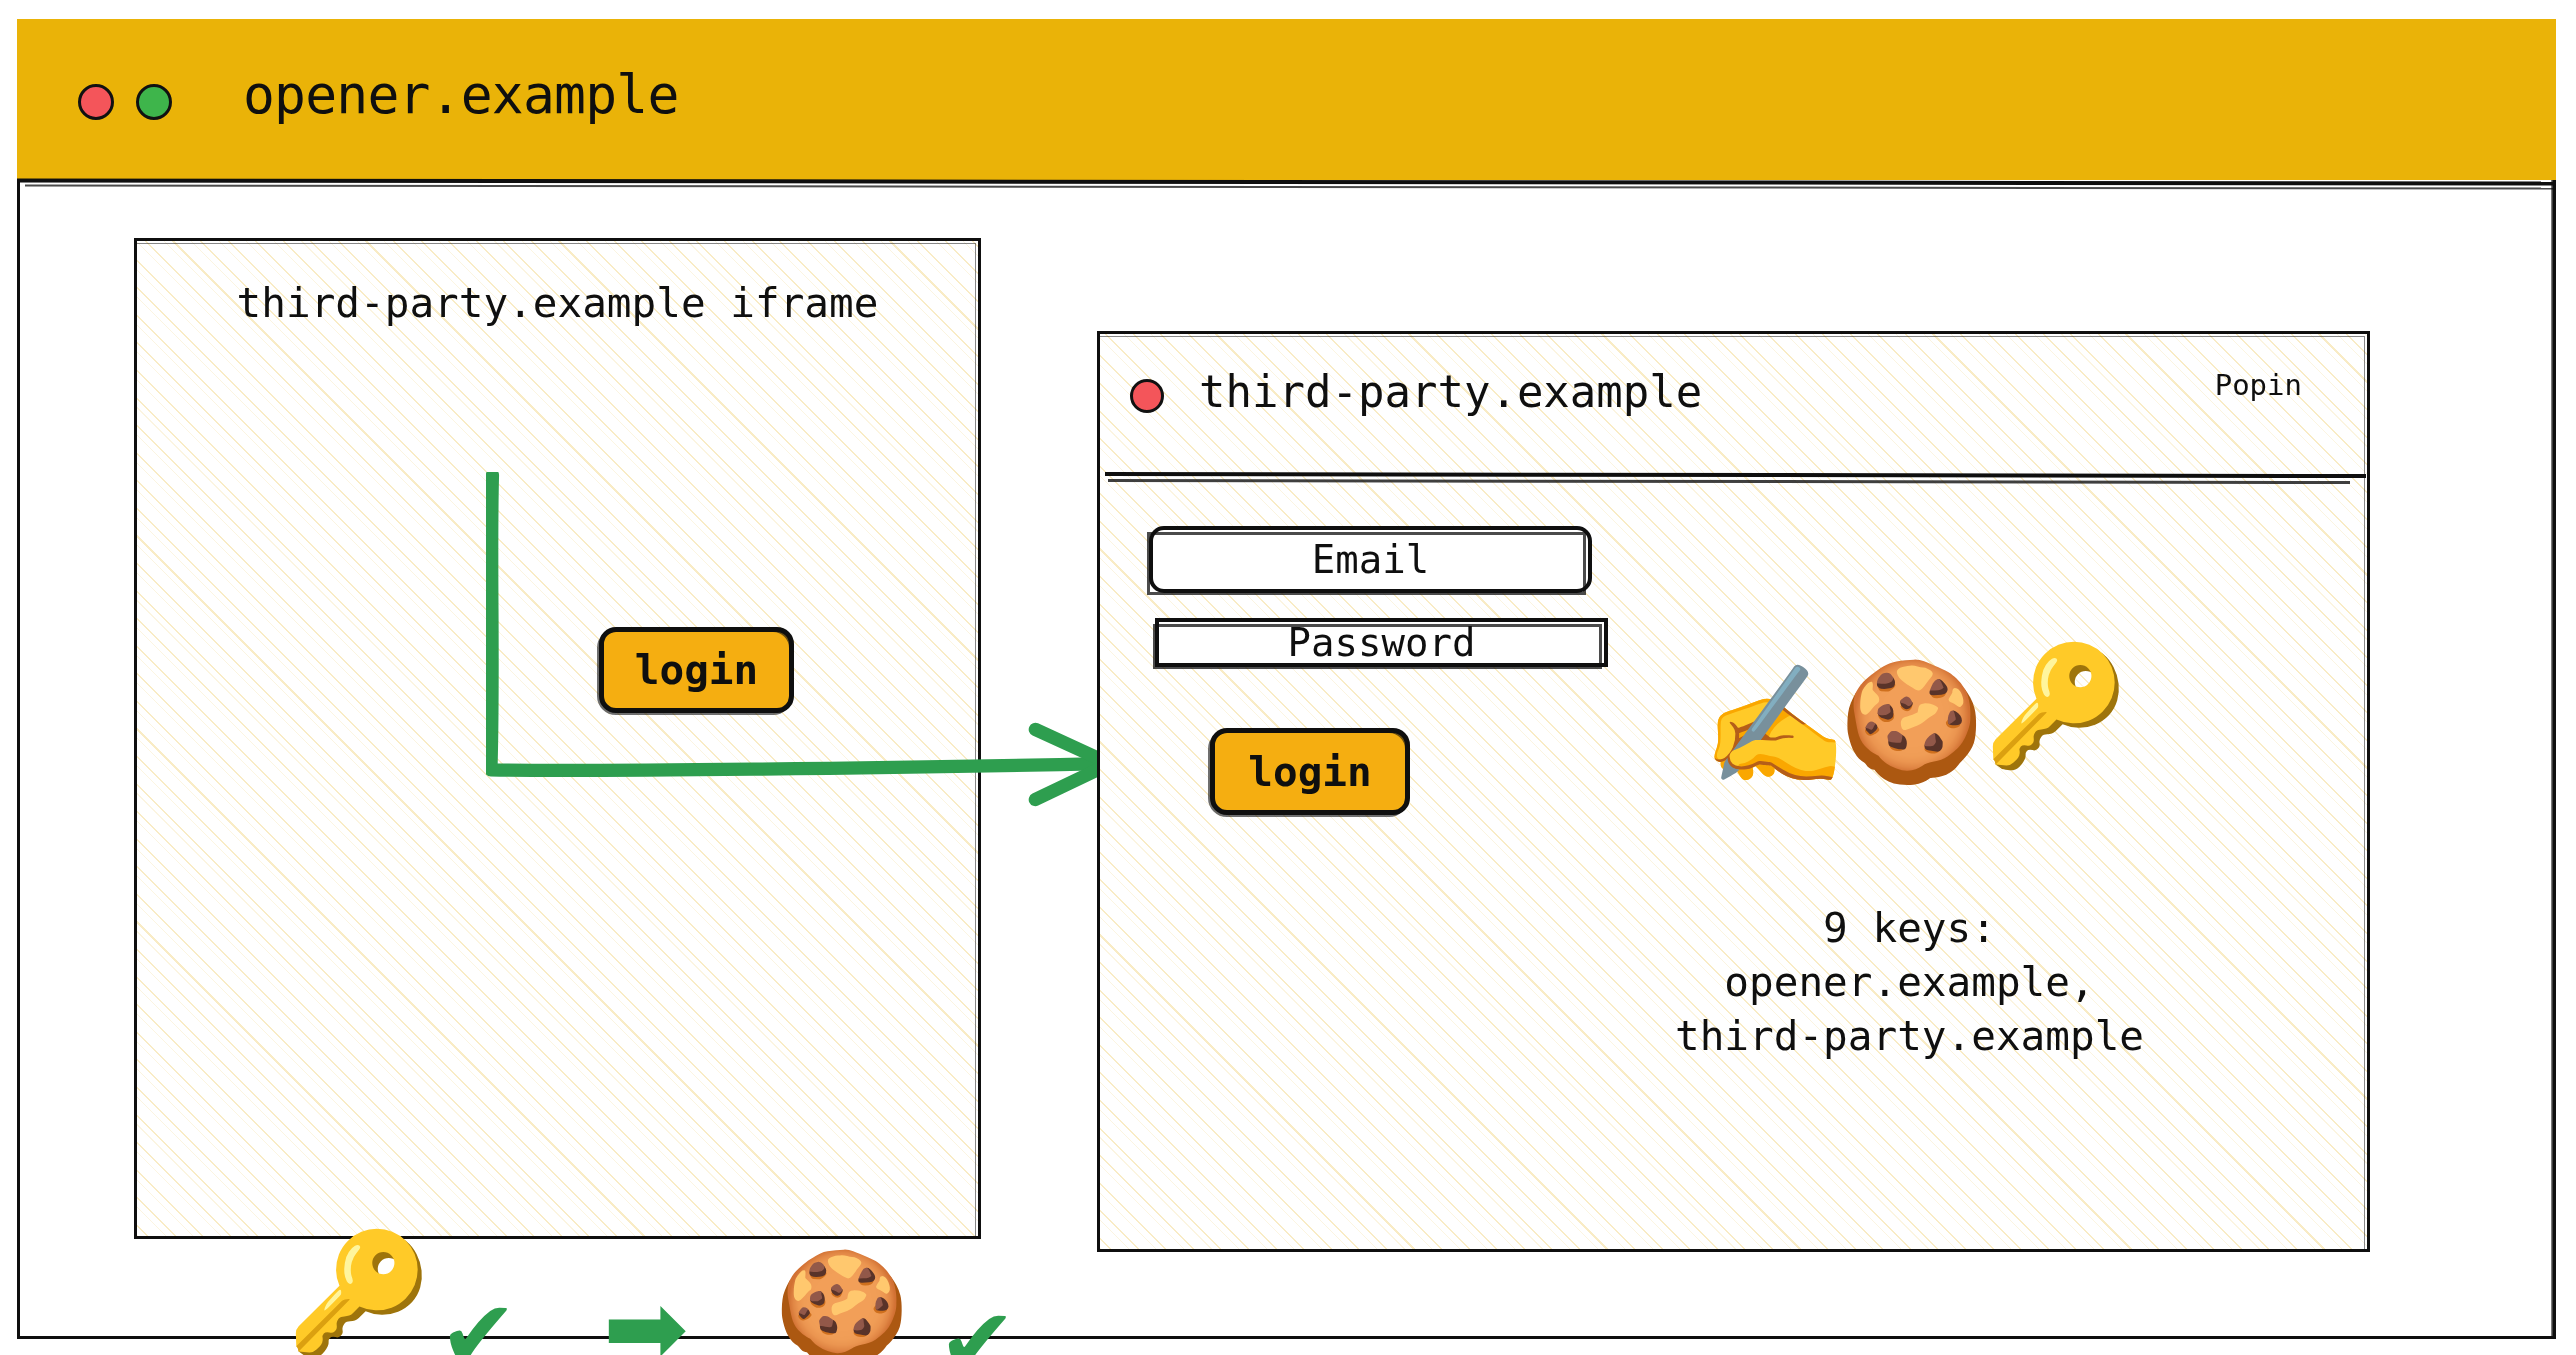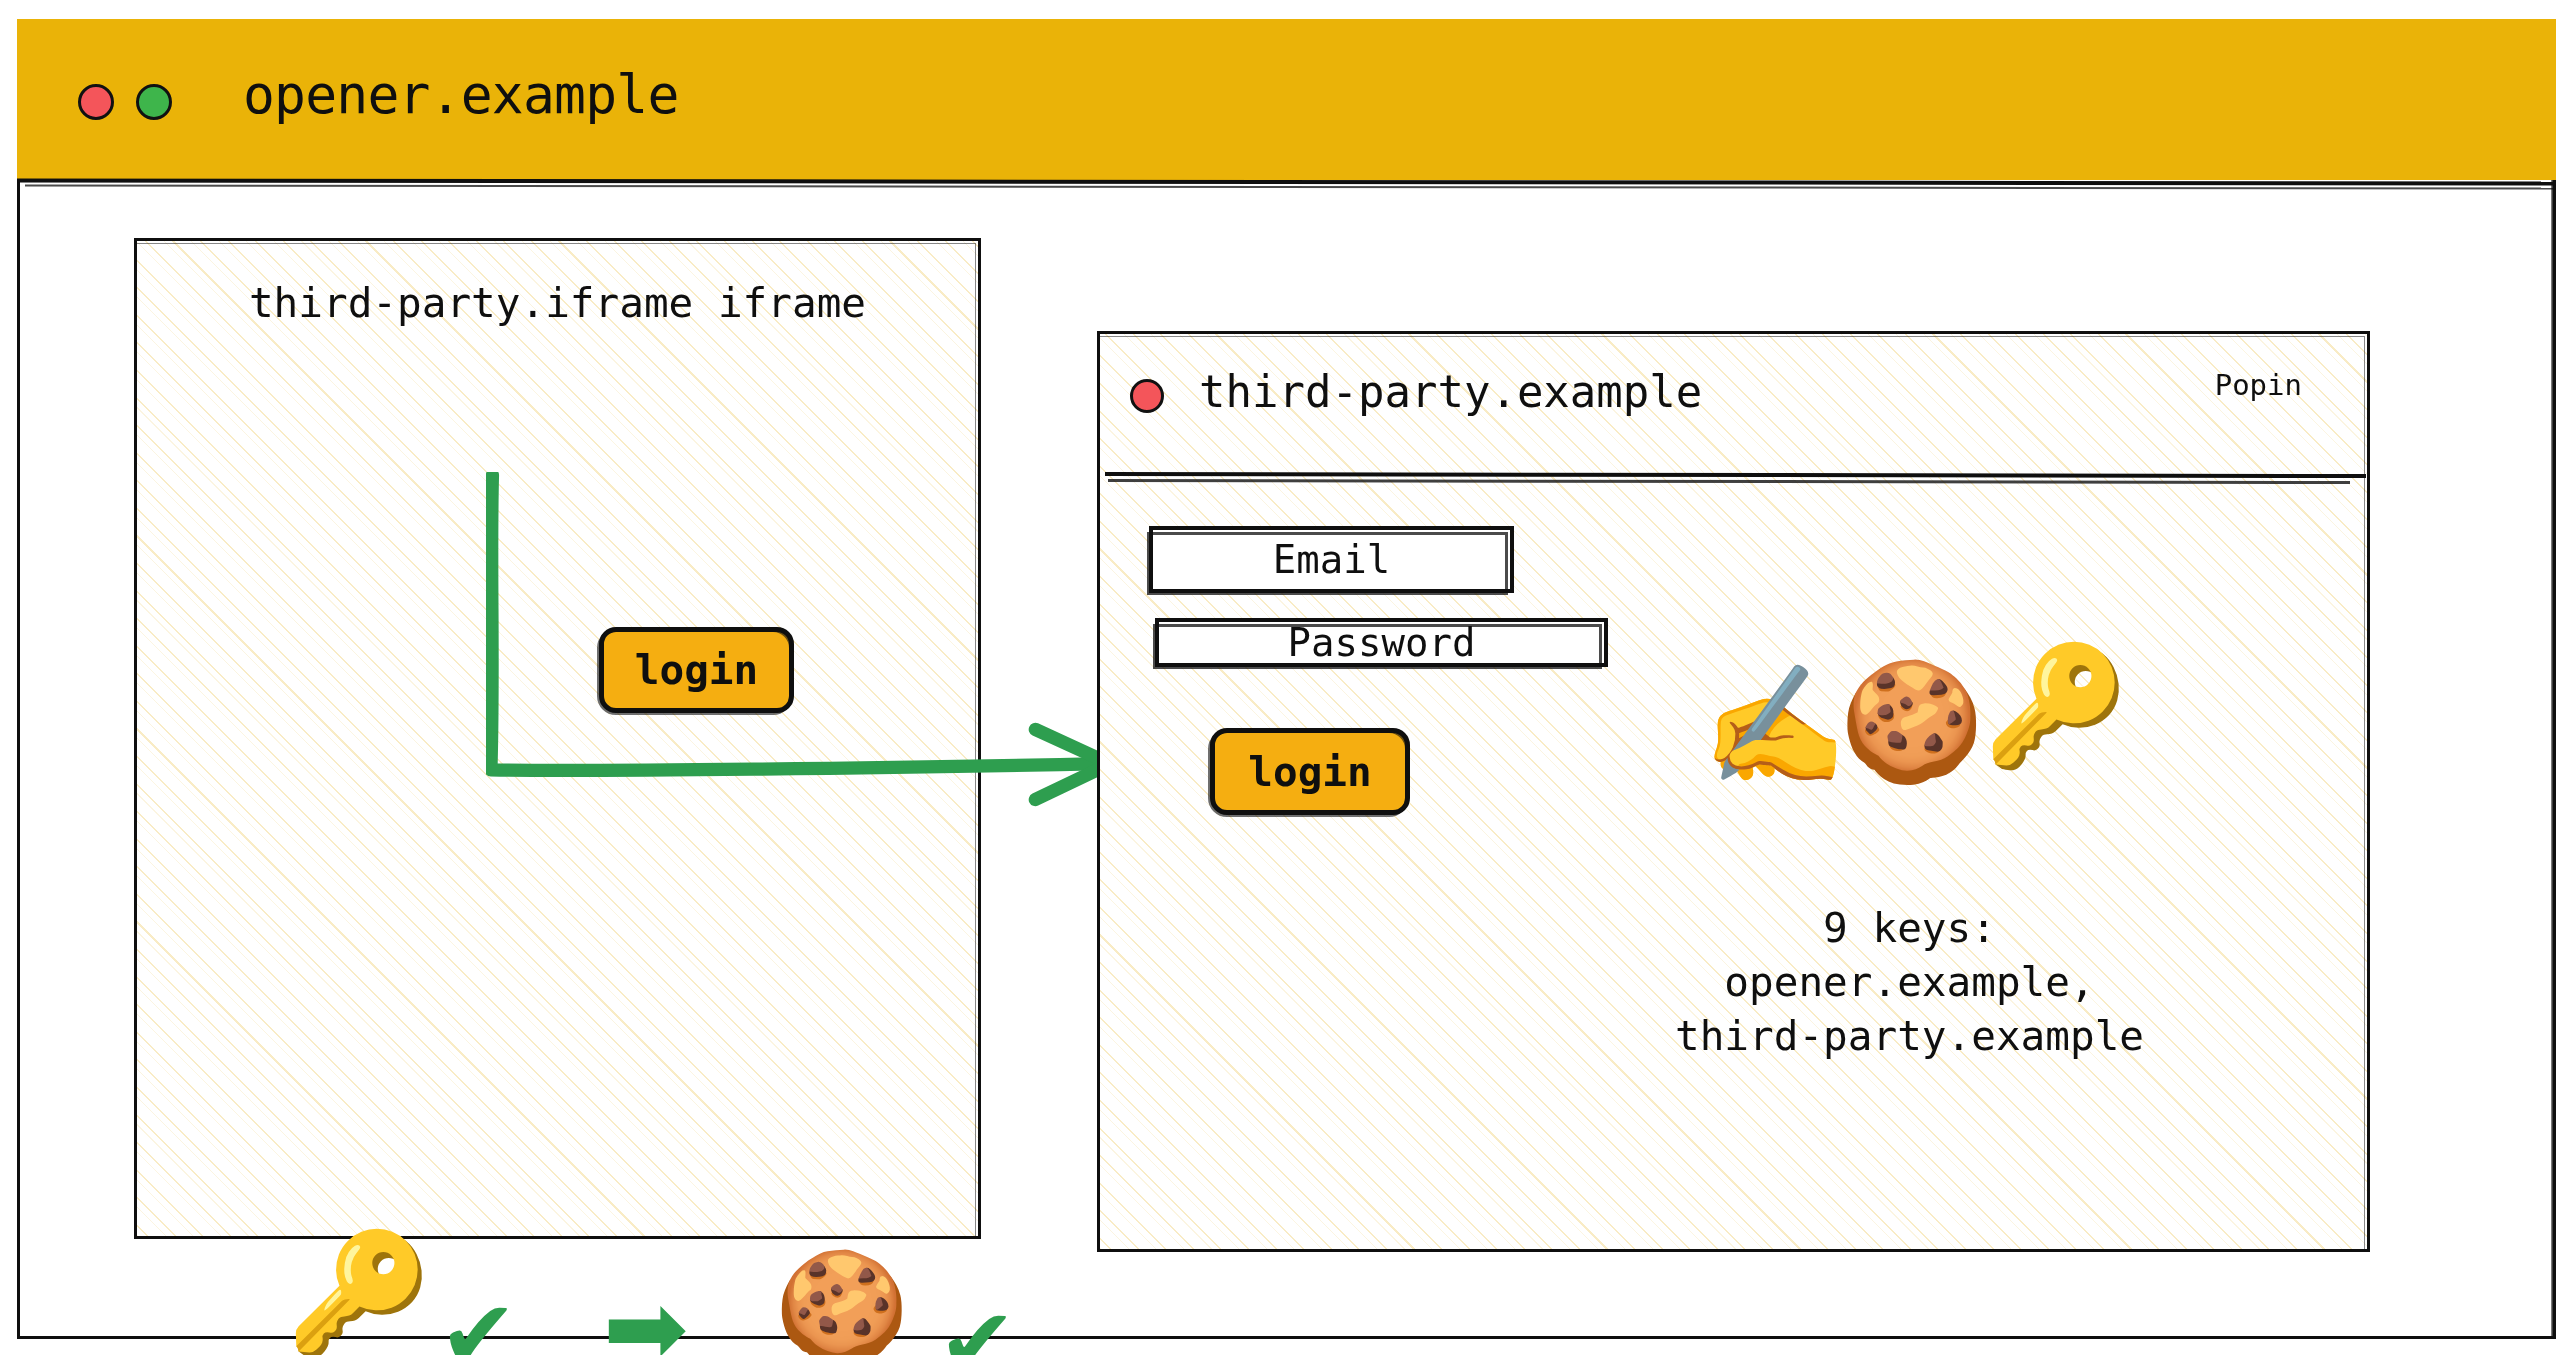--- a/index.html
+++ b/index.html
@@ -154,21 +154,21 @@
   .sketch-field{
     position:absolute;background:#ffffff;
     border:4.7px solid #0f0f0f;box-sizing:border-box;
     display:flex;align-items:center;justify-content:center;
     font-size:39px;color:#0f0f0f;
   }
   .sketch-field::after{
     content:"";position:absolute;left:-6.2px;top:2.3px;right:2.3px;bottom:-6.2px;
     border:3.1px solid rgba(15,15,15,.75);pointer-events:none;
   }
-  #email-field{left:52px;top:195px;width:365px;height:67px;}
+  #email-field{left:52px;top:195px;width:443px;height:67px;border-radius:15px;}
   #password-field{left:58px;top:287px;width:453px;height:49px;}
   #popup-login-button{left:113px;top:397px;width:200px;height:87px;}
 
   
   #popup-write-emoji{left:605px;top:336px;font-size:117px;}
   #popup-cookie-emoji{left:742px;top:332px;font-size:117px;}
   #popup-key-emoji{left:886px;top:316px;font-size:117px;}
 
   #popup-keys-note{
     position:absolute;left:547px;top:570px;width:531px;
@@ -185,21 +185,21 @@
   <div id="title-bar">
     <span class="dot" id="window-dot-red"></span>
     <span class="dot" id="window-dot-green"></span>
     <div id="window-title">opener.example</div>
   </div>
   <div id="title-bar-divider"></div>
 
   <div id="iframe-panel" class="hatch">
     <div class="panel-border"></div>
 
-    <div id="iframe-panel-title">third-party.iframe iframe</div>
+    <div id="iframe-panel-title">third-party.example iframe</div>
 
     <div class="sketch-btn" id="iframe-login-button">
       <span>login</span>
     </div>
 
     <span class="emoji" id="iframe-key-emoji">🔑</span>
     <span class="emoji" id="iframe-key-check">✔</span>
     <span class="emoji" id="iframe-flow-arrow">➡</span>
     <span class="emoji" id="iframe-cookie-emoji">🍪</span>
     <span class="emoji" id="iframe-cookie-check">✔</span>

